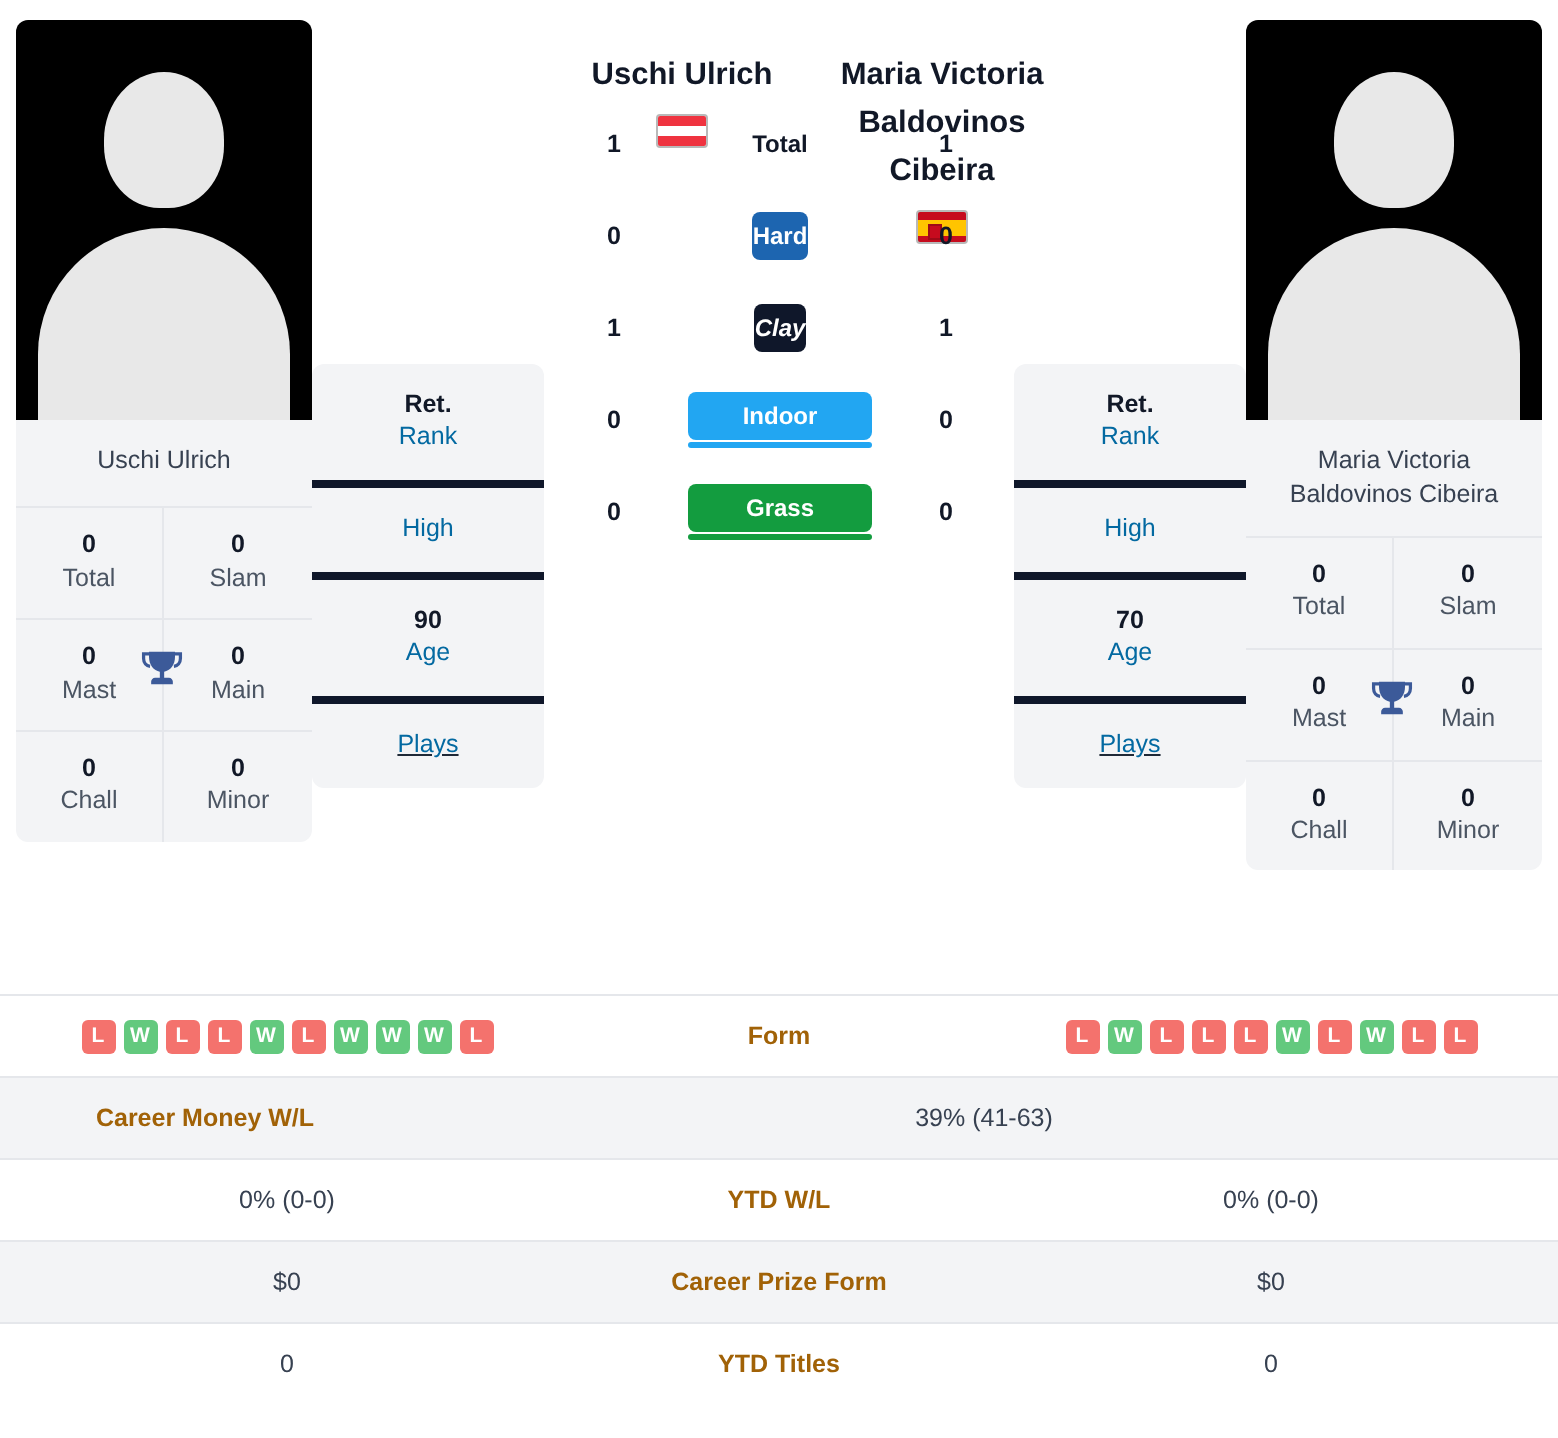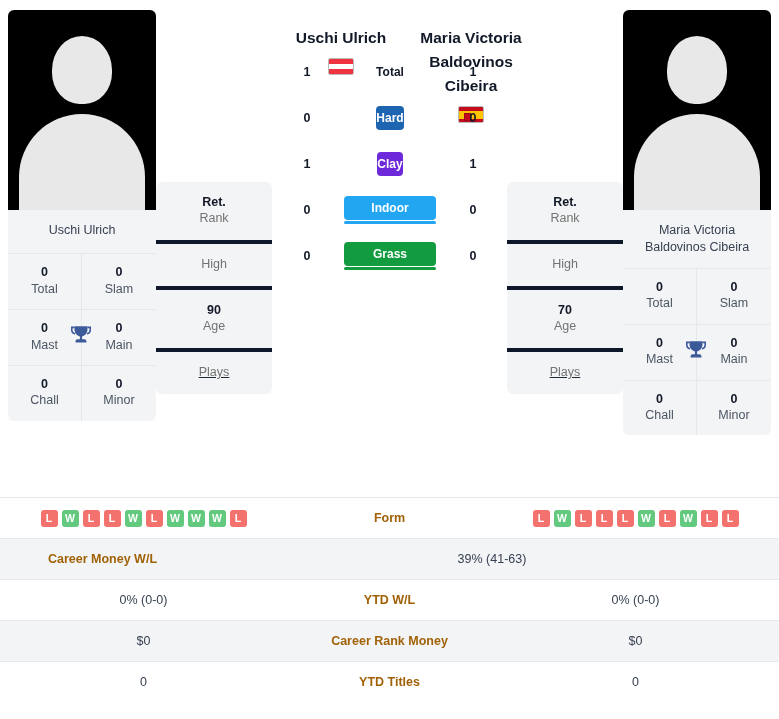--- a/index.html
+++ b/index.html
@@ -88,21 +88,21 @@
     margin-top: 172px;
     overflow: hidden;
   }
   .info-row {
     text-align: center;
     padding: 12px 4px 13px 4px;
     border-bottom: 4px solid #0f172a;
   }
   .info-row:last-child { border-bottom: none; text-decoration: underline; }
   .info-val { font-size: 12.5px; font-weight: bold; color: #111827; line-height: 1.3; }
-  .info-lab { font-size: 12.5px; color: #737373; line-height: 1.35; }
+  .info-lab { font-size: 12.5px; color: #0369a1; line-height: 1.35; }
   .info-lab.solo { font-weight: normal; }
 
   
   .head-col {
     flex: 1 1 auto;
     display: flex;
     flex-direction: column;
     align-items: center;
     min-width: 0;
     padding: 0 4px;
@@ -175,21 +175,21 @@
     height: 24px;
     line-height: 24px;
     border-radius: 4px;
     text-align: center;
     font-size: 12px;
     font-weight: bold;
     color: #ffffff;
   }
   .surf-pill.total { background: transparent; color: #111827; font-weight: bold; }
   .surf-pill.hard { background: #1d65b0; }
-  .surf-pill.clay { background: #6d28d9; }
+  .surf-pill.clay { background: #0f172a; font-style: italic; }
   .surf-pill.indoor { background: #22a6f2; }
   .surf-pill.grass { background: #139c3f; }
   .surf-underline {
     height: 3px;
     border-radius: 2px;
     margin: 1px auto 0 auto;
     width: 92px;
   }
 
   
@@ -447,21 +447,21 @@
     </div>
 
     <div class="trow">
       <div class="tcell">0% (0-0)</div>
       <div class="tcell mid">YTD W/L</div>
       <div class="tcell">0% (0-0)</div>
     </div>
 
     <div class="trow alt">
       <div class="tcell">$0</div>
-      <div class="tcell mid">Career Rank Money</div>
+      <div class="tcell mid">Career Prize Form</div>
       <div class="tcell">$0</div>
     </div>
 
     <div class="trow">
       <div class="tcell">0</div>
       <div class="tcell mid">YTD Titles</div>
       <div class="tcell">0</div>
     </div>
   </div>
 </div>

